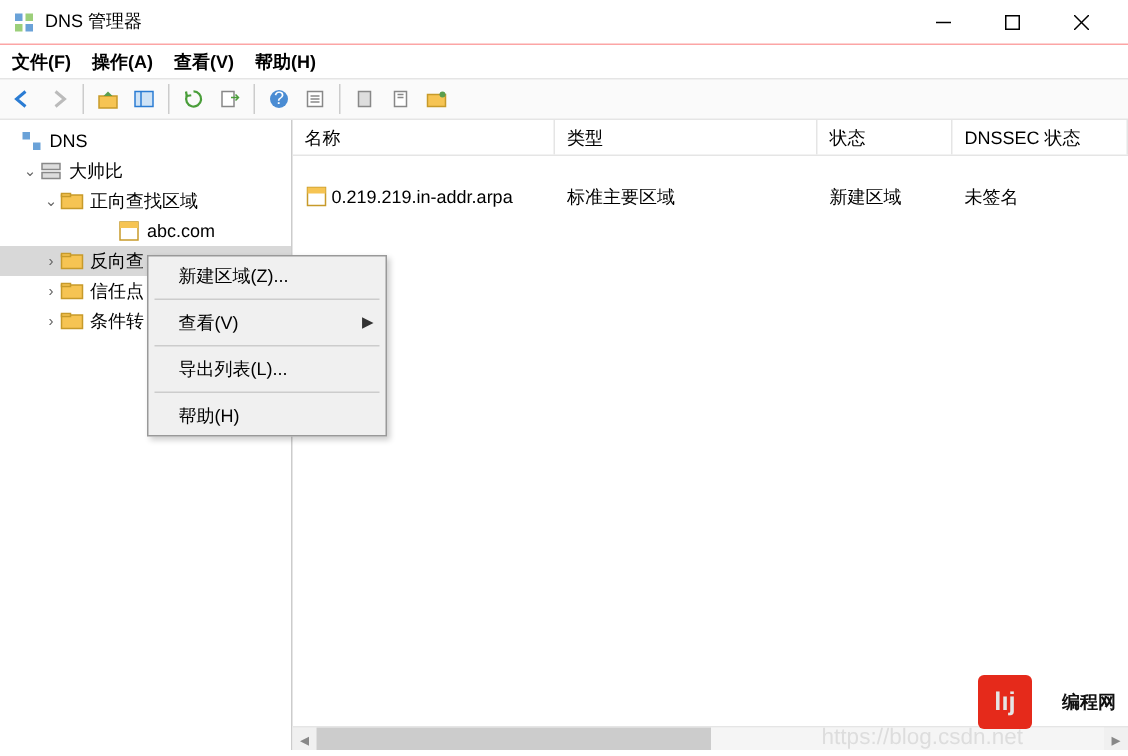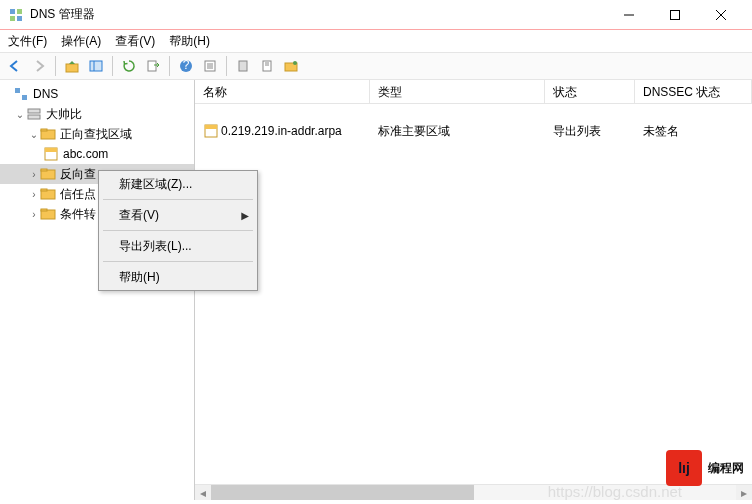--- a/index.html
+++ b/index.html
@@ -3,21 +3,21 @@
 <meta charset="utf-8">
 <style>
   * { box-sizing: border-box; margin: 0; padding: 0; font-family: "Microsoft YaHei", "Segoe UI", sans-serif; font-size: 12px; }
   body { width: 752px; height: 504px; background: #fff; overflow: hidden; position: relative; }
   .title-bar { height: 30px; display: flex; align-items: center; padding: 0 8px; border-bottom: 1px solid #fca5a5; }
   .title-bar .icon { width: 16px; height: 16px; margin-right: 6px; }
   .title-bar .title { flex: 1; }
   .winbtns { display: flex; }
   .winbtn { width: 46px; height: 30px; display: flex; align-items: center; justify-content: center; color: #333; }
   .winbtn svg { width: 10px; height: 10px; }
-  .menu-bar { height: 22px; display: flex; align-items: center; padding: 0 8px; gap: 14px; }
+  .menu-bar { height: 22px; display: flex; align-items: center; padding: 0 8px; gap: 14px; font-weight: bold; }
   .menu-bar span { color: #000; }
   .toolbar { height: 28px; border-top: 1px solid #e5e5e5; border-bottom: 1px solid #e5e5e5; display: flex; align-items: center; padding: 0 4px; gap: 2px; background: #fafafa; }
   .tbtn { width: 22px; height: 22px; display: flex; align-items: center; justify-content: center; border: 1px solid transparent; }
   .tsep { width: 1px; height: 20px; background: #ccc; margin: 0 3px; }
   .main { display: flex; height: calc(504px - 30px - 22px - 28px - 4px); }
   .tree { width: 195px; border-right: 1px solid #ccc; padding: 4px 0; overflow: auto; }
   .list { flex: 1; display: flex; flex-direction: column; }
   .list-header { display: flex; height: 24px; border-bottom: 1px solid #e5e5e5; }
   .list-header .hcell { padding: 4px 8px; border-right: 1px solid #e5e5e5; color: #000; }
   .list-body { flex: 1; }
@@ -25,21 +25,21 @@
   .list-row .lcell { padding: 2px 8px; margin-top: 32px; }
   .tree-row { display: flex; align-items: center; height: 20px; padding-left: 4px; white-space: nowrap; }
   .tree-row .exp { width: 12px; text-align: center; color: #666; font-size: 10px; }
   .tree-row .ticon { width: 16px; height: 16px; margin-right: 4px; }
   .tree-row.selected { background: #d8d8d8; }
   .context-menu { position: absolute; background: #f0f0f0; border: 1px solid #999; box-shadow: 2px 2px 4px rgba(0,0,0,0.2); width: 160px; }
   .context-menu .citem { height: 26px; display: flex; align-items: center; padding: 0 20px; position: relative; }
   .context-menu .citem .arrow { position: absolute; right: 8px; font-size: 10px; color: #333; }
   .context-menu .csep { height: 1px; background: #ccc; margin: 2px 4px; }
   .watermark { position: absolute; right: 8px; bottom: 18px; display: flex; align-items: center; font-size: 28px; font-weight: 700; color: #111; }
-  .watermark .logo { width: 36px; height: 36px; background: #e52a1b; border-radius: 4px; margin-right: 6px; display: flex; align-items: center; justify-content: center; color: #0f172a; font-size: 14px; }
+  .watermark .logo { width: 36px; height: 36px; background: #e52a1b; border-radius: 4px; margin-right: 20px; display: flex; align-items: center; justify-content: center; color: #e5e5e5; font-size: 17px; }
   .faded { position: absolute; right: 70px; bottom: 4px; color: #ddd; font-size: 15px; }
   .scrollbar { height: 16px; border-top: 1px solid #e5e5e5; background: #f0f0f0; display:flex; }
   .scrollbar .sb-arrow { width:16px; height:16px; display:flex; align-items:center; justify-content:center; color:#888; }
   .scrollbar .sb-track { flex:1; background:#f5f5f5; position:relative; }
   .scrollbar .sb-thumb { position:absolute; left:0; top:0; height:100%; width:50%; background:#ccc; }
   .folder-icon svg, .ticon svg, .tbtn svg, .icon svg { display:block; }
 </style>
 </head>
 <body>
 
@@ -179,21 +179,21 @@
     <div class="tree-row" style="padding-left:28px">
       <span class="exp">⌄</span>
       <span class="ticon">
           <svg viewBox="0 0 16 16">
             <rect x="1" y="4" width="14" height="9" fill="#f6c453" stroke="#c79a2a"></rect>
             <rect x="1" y="3" width="6" height="2" fill="#f6c453" stroke="#c79a2a"></rect>
           </svg>
         </span>
       <span>正向查找区域</span>
     </div>
-    <div class="tree-row" style="padding-left:31px">
+    <div class="tree-row" style="padding-left:66px">
       <span class="exp"></span>
       <span class="ticon">
           <svg viewBox="0 0 16 16">
             <rect x="2" y="2" width="12" height="12" fill="#fff" stroke="#c79a2a"></rect>
             <rect x="2" y="2" width="12" height="4" fill="#f6c453"></rect>
           </svg>
         </span>
       <span>abc.com</span>
     </div>
     <div class="tree-row selected" style="padding-left:28px">
@@ -240,21 +240,21 @@
         <div class="lcell" style="width:175px; display:flex; align-items:center">
           <span class="ticon" style="margin-right:2px">
               <svg width="16" height="16" viewBox="0 0 16 16">
                 <rect x="2" y="2" width="12" height="12" fill="#fff" stroke="#c79a2a"></rect>
                 <rect x="2" y="2" width="12" height="4" fill="#f6c453"></rect>
               </svg>
             </span>
           <span>0.219.219.in-addr.arpa</span>
         </div>
         <div class="lcell" style="width:175px">标准主要区域</div>
-        <div class="lcell" style="width:90px">导出列表</div>
+        <div class="lcell" style="width:90px">新建区域</div>
         <div class="lcell" style="flex:1">未签名</div>
       </div>
     </div>
     <div class="scrollbar">
       <div class="sb-arrow">◂</div>
       <div class="sb-track">
           <div class="sb-thumb"></div>
         </div>
       <div class="sb-arrow">▸</div>
     </div>

